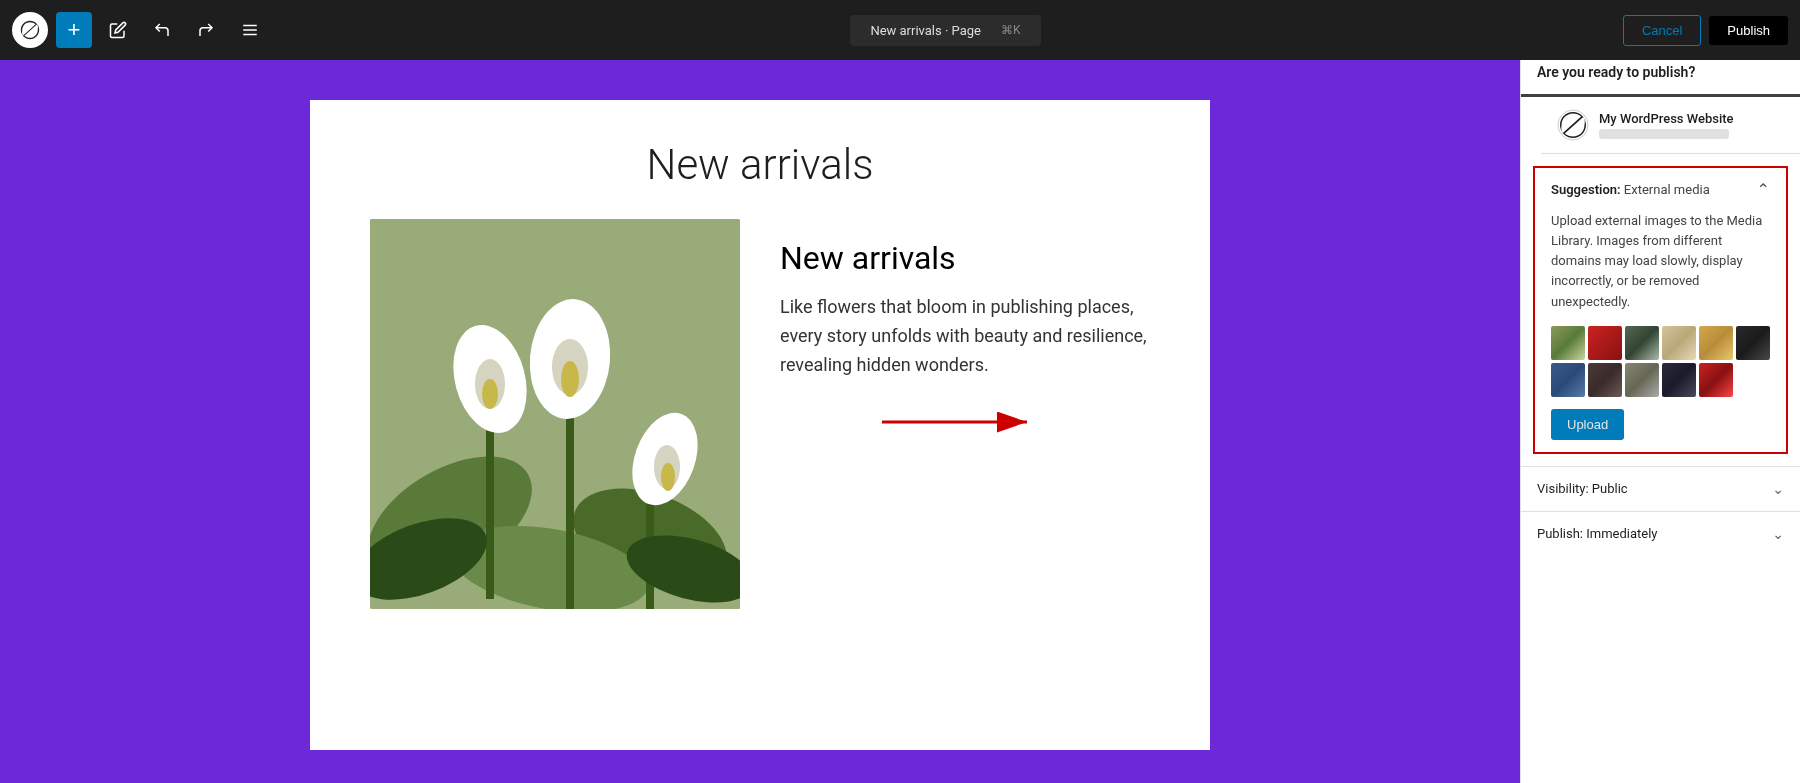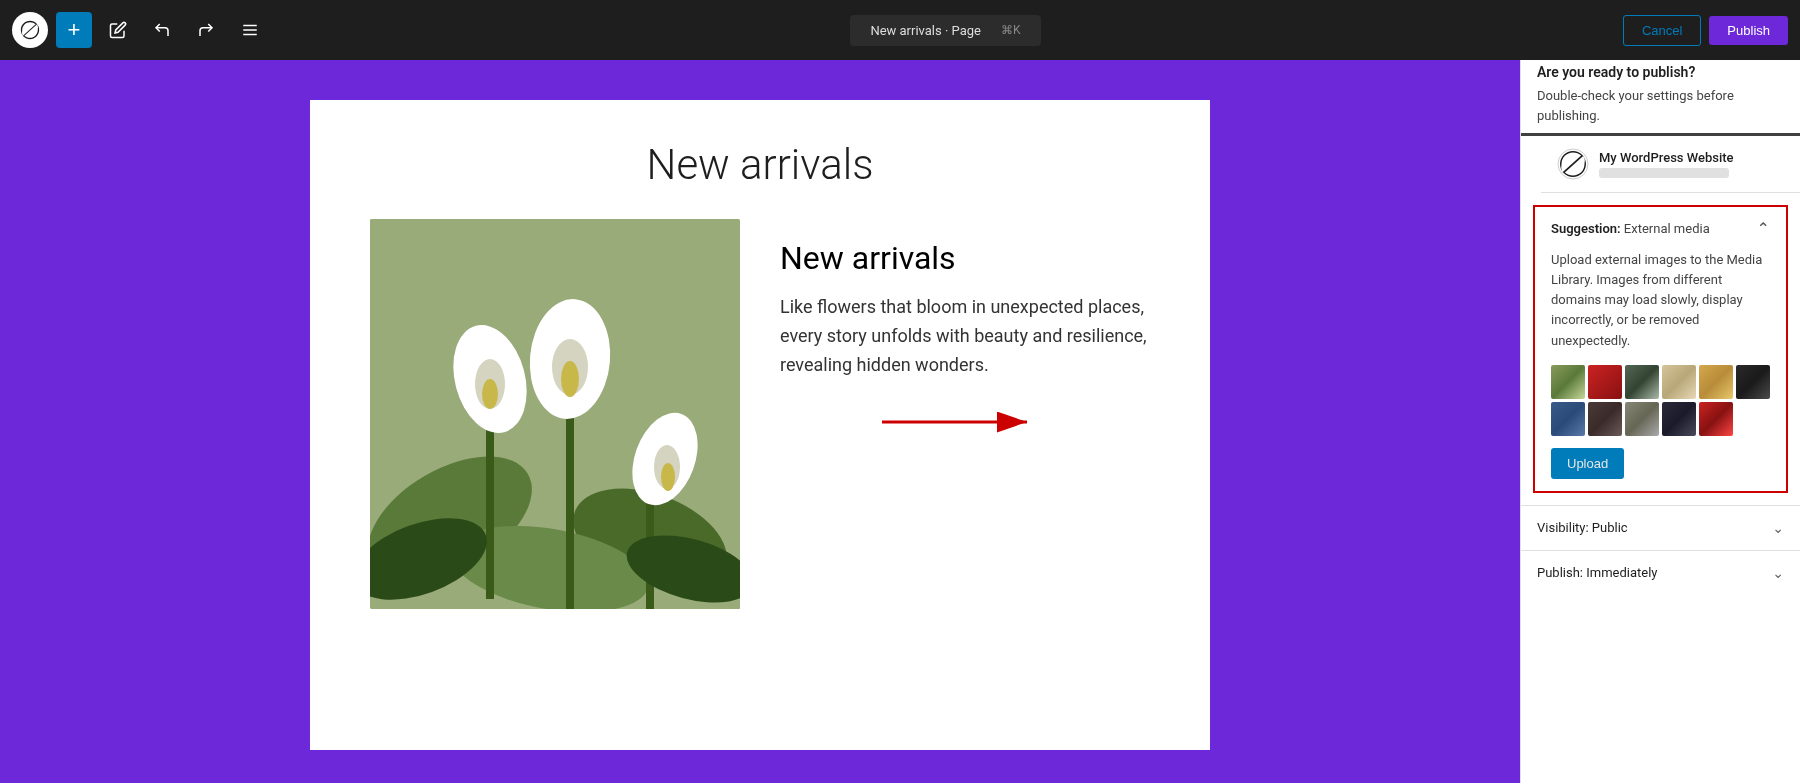--- a/index.html
+++ b/index.html
@@ -69,21 +69,21 @@
       background: transparent;
       color: #007cba;
       border-radius: 3px;
       font-size: 13px;
       font-weight: 500;
       cursor: pointer;
     }
     .btn-publish {
       padding: 7px 18px;
       border: none;
-      background: #6d28d9;
+      background: #000000;
       color: #fff;
       border-radius: 3px;
       font-size: 13px;
       font-weight: 500;
       cursor: pointer;
     }
 
     
     .main {
       display: flex;
@@ -363,39 +363,38 @@
             <ellipse cx="295" cy="240" rx="30" ry="48" fill="white" transform="rotate(20 295 240)"></ellipse>
             <ellipse cx="297" cy="248" rx="13" ry="22" fill="#d4d4c0"></ellipse>
             <ellipse cx="298" cy="258" rx="7" ry="14" fill="#c8b84a"></ellipse>
 
             <ellipse cx="50" cy="340" rx="70" ry="35" fill="#2a4a18" transform="rotate(-20 50 340)"></ellipse>
             <ellipse cx="320" cy="350" rx="65" ry="30" fill="#2a4a18" transform="rotate(15 320 350)"></ellipse>
           </svg>
         </div>
         <div class="editor-text-section">
           <div class="editor-subtitle">New arrivals</div>
-          <div class="editor-body-text">Like flowers that bloom in unexpected places, every story unfolds with beauty and resilience, revealing hidden wonders.</div>
+          <div class="editor-body-text">Like flowers that bloom in publishing places, every story unfolds with beauty and resilience, revealing hidden wonders.</div>
         </div>
       </div>
     </div>
 
     <svg class="arrow-svg" width="160" height="40" viewBox="0 0 160 40">
       <defs>
         <marker id="arrowhead" markerWidth="10" markerHeight="7" refX="10" refY="3.5" orient="auto">
           <polygon points="0 0, 10 3.5, 0 7" fill="#cc0000"></polygon>
         </marker>
       </defs>
       <line x1="0" y1="20" x2="145" y2="20" stroke="#cc0000" stroke-width="3" marker-end="url(#arrowhead)"></line>
     </svg>
   </div>
 
   <div class="sidebar">
     <div class="sidebar-header">
       <div class="sidebar-question">Are you ready to publish?</div>
-      <div class="sidebar-desc">Double-check your settings before publishing.</div>
     </div>
 
     <div class="sidebar-wp-info">
       <svg class="wp-icon-sm" viewBox="0 0 32 32" xmlns="http://www.w3.org/2000/svg">
         <circle cx="16" cy="16" r="15" fill="#fff" stroke="#ccc" stroke-width="1"></circle>
         <path d="M16 3C8.82 3 3 8.82 3 16s5.82 13 13 13 13-5.82 13-13S23.18 3 16 3zm0 1.5c3.12 0 5.98 1.14 8.18 3.02L5.52 24.18A11.46 11.46 0 0 1 4.5 16c0-6.35 5.15-11.5 11.5-11.5zm0 23c-3.12 0-5.98-1.14-8.18-3.02L26.48 7.82A11.46 11.46 0 0 1 27.5 16c0 6.35-5.15 11.5-11.5 11.5z" fill="#1e1e1e"></path>
       </svg>
       <div>
         <div class="wp-site-name">My WordPress Website</div>
         <div class="wp-site-url"></div>

